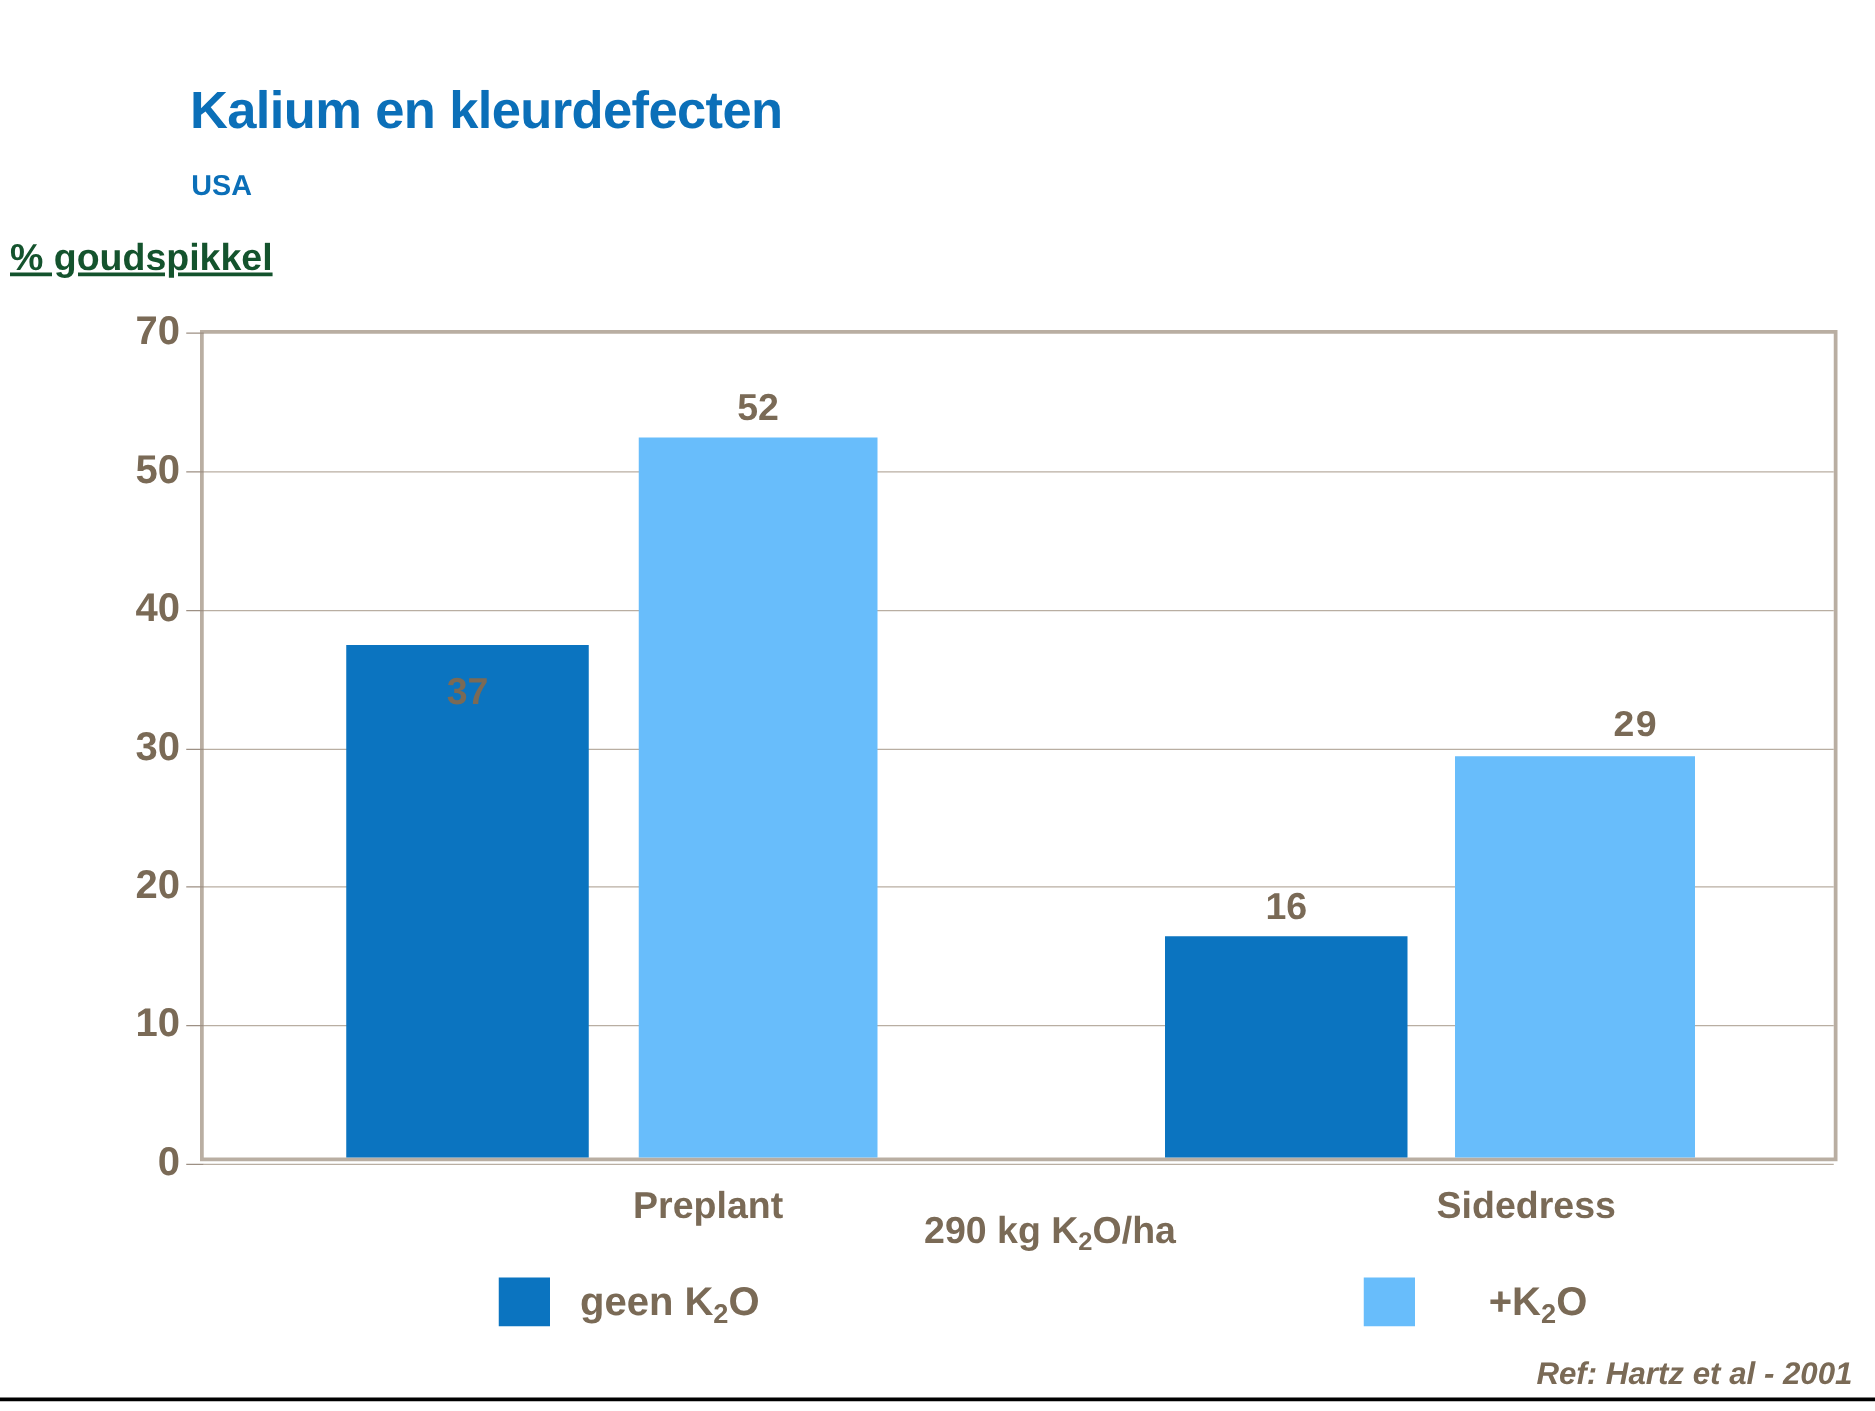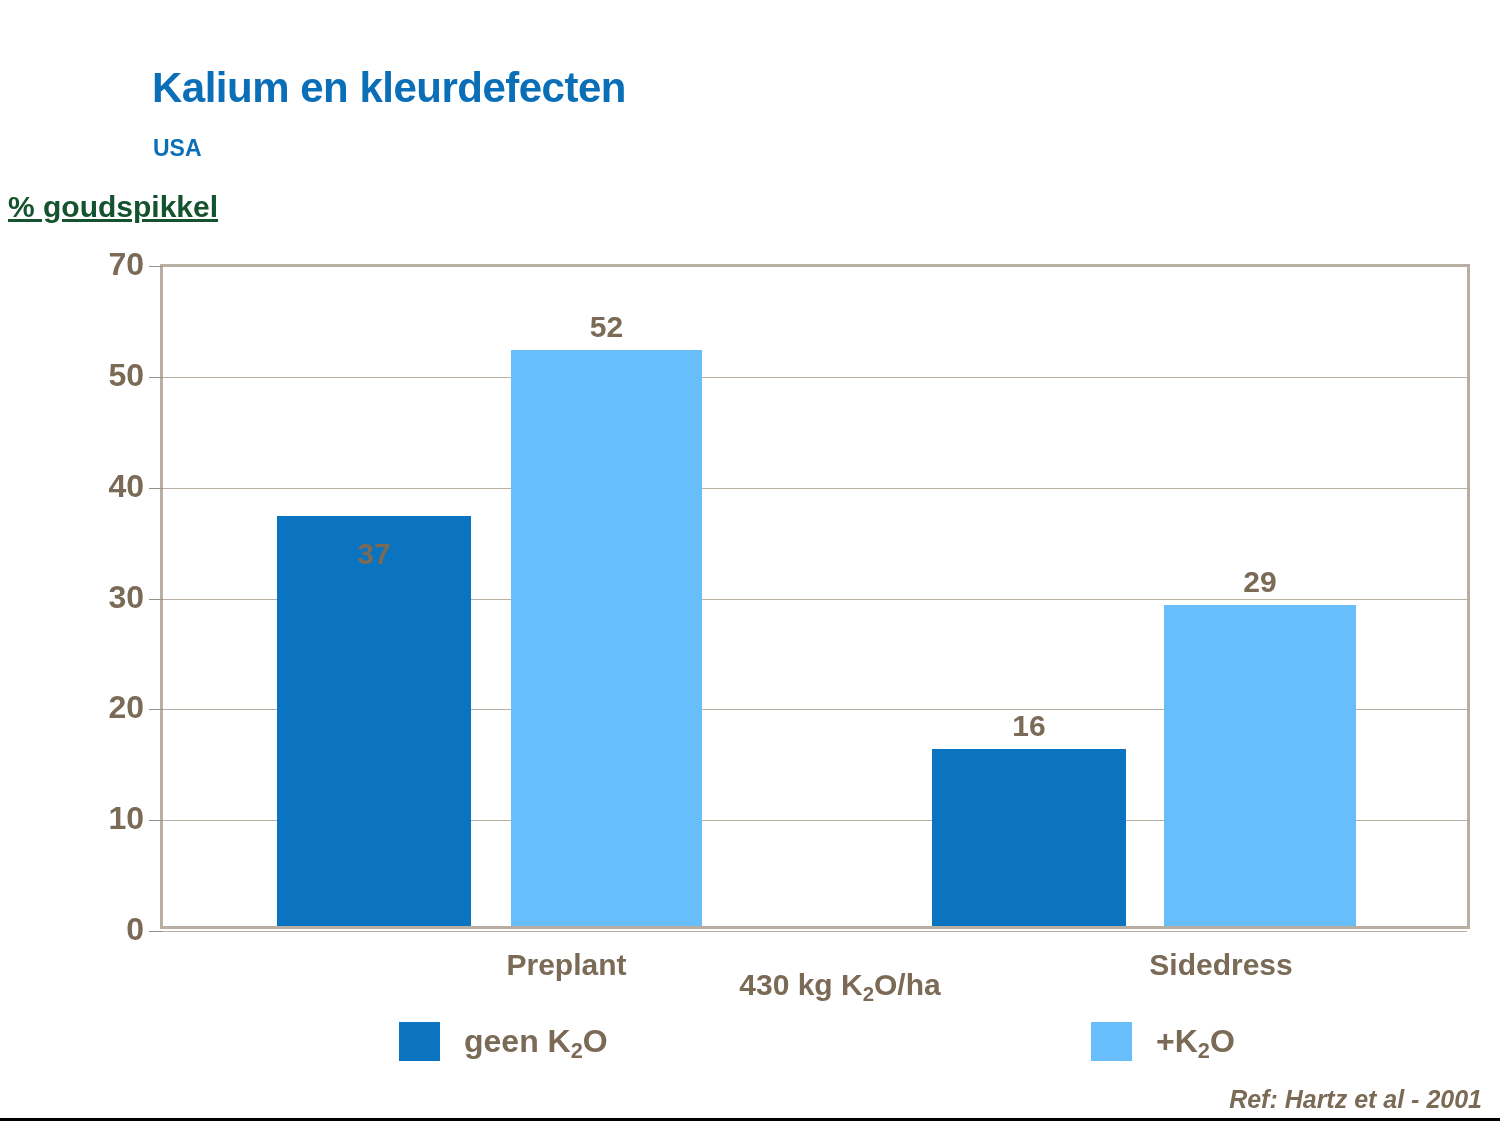--- a/index.html
+++ b/index.html
@@ -208,33 +208,33 @@
     <div class="gridline" style="top: 109.833px;"></div>
     <div class="tickmark" style="top: 109.833px;"></div>
     <div class="tickmark" style="top: -1px;"></div>
     <div class="bar" style="left: 114px; width: 194px; height: 410.083px; background: rgb(11, 116, 192);"></div>
     <div class="bar-value" style="left: 114px; width: 194px; top: 228px; margin-top: 44px;">37</div>
     <div class="bar" style="left: 348px; width: 191px; height: 576.333px; background: rgb(104, 189, 251);"></div>
     <div class="bar-value" style="left: 348px; width: 191px; top: 44.6667px;">52</div>
     <div class="bar" style="left: 769px; width: 194px; height: 177.333px; background: rgb(11, 116, 192);"></div>
     <div class="bar-value" style="left: 769px; width: 194px; top: 443.667px;">16</div>
     <div class="bar" style="left: 1001px; width: 192px; height: 321.417px; background: rgb(104, 189, 251);"></div>
-    <div class="bar-value" style="left: 1001px; width: 192px; top: 299.583px;">29</div>
+    <div class="bar-value" style="left: 1049px; width: 192px; top: 299.583px; font-family: Liberation Mono, monospace;">29</div>
   </div>
 
 <div class="cat-label" id="cat-label-0" style="left: 434px; width: 265px; top: 948px;">Preplant</div>
 <div class="cat-label" id="cat-label-1" style="left: 1089px; width: 264px; top: 948px;">Sidedress</div>
 
-<div id="axis-label-center"><span>430 kg K</span><sub>2</sub><span>O/ha</span></div>
+<div id="axis-label-center"><span>290 kg K</span><sub>2</sub><span>O/ha</span></div>
 
 <div id="legend">
   <div class="legend-item" id="legend-item-0" style="left: 365px; top: 6px;">
     <span class="legend-swatch" id="legend-swatch-0" style="background: rgb(11, 116, 192);"></span>
     <span class="legend-label"><span>geen K</span><sub>2</sub><span>O</span></span>
   </div>
-  <div class="legend-item" id="legend-item-1" style="left: 1057px; top: 6px;">
+  <div class="legend-item" id="legend-item-1" style="left: 1057px; top: 6px; gap: 35px;">
     <span class="legend-swatch" id="legend-swatch-1" style="background: rgb(104, 189, 251);"></span>
     <span class="legend-label"><span>+K</span><sub>2</sub><span>O</span></span>
   </div>
 </div>
 
 <div id="reference">Ref: Hartz et al - 2001</div>
 <div id="bottom-rule"></div>
 
 </body></html>

